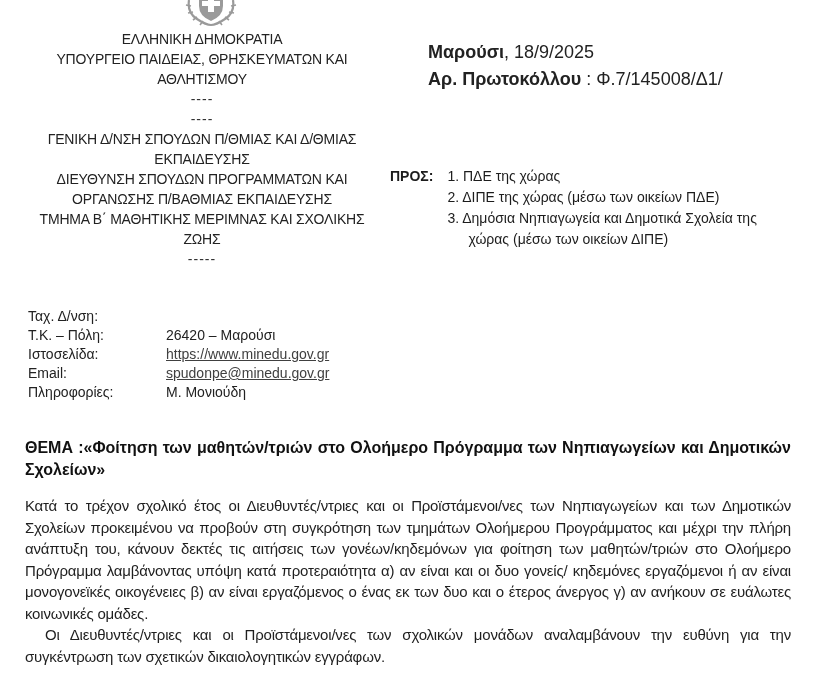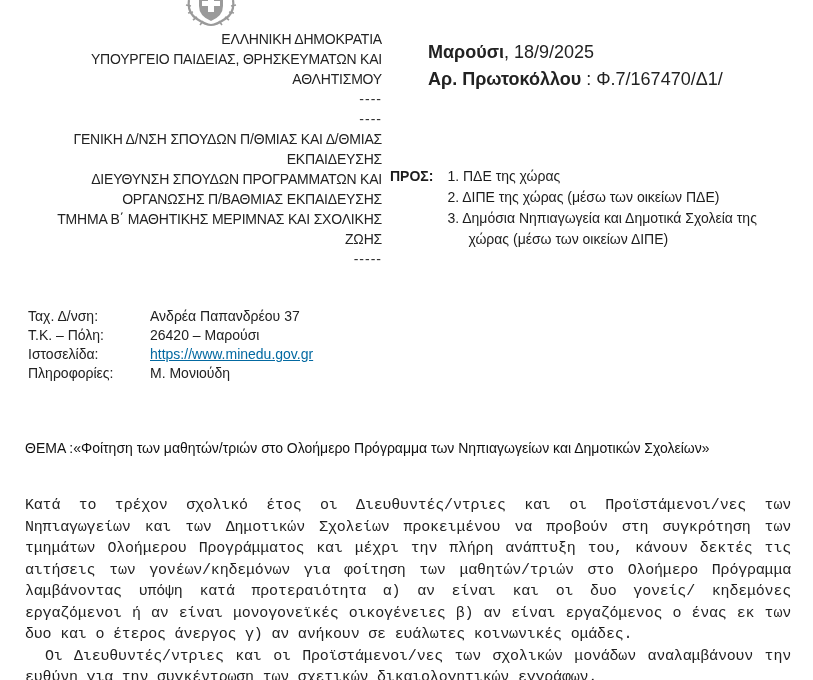--- a/index.html
+++ b/index.html
@@ -12,21 +12,21 @@
     overflow:hidden;
   }
   
   .emblem{
     position:absolute;left:182px;top:0;width:58px;height:28px;
     overflow:hidden;
   }
   
   .hdr-left{
     position:absolute;left:22px;top:29px;width:360px;
-    text-align:right;
+    text-align:center;
     font-size:14px;line-height:20px;
     letter-spacing:-0.2px;
     color:#222;
   }
   .hdr-left .sep{line-height:20px;letter-spacing:1px;color:#333;}
   
   .hdr-right{
     position:absolute;left:428px;top:44px;width:370px;
     font-size:18px;line-height:16px;color:#222;
   }
@@ -38,39 +38,39 @@
     font-size:14px;line-height:21px;
     display:flex;gap:14px;
   }
   .recipients-label{font-weight:bold;flex:0 0 auto;}
   .recipient-item{padding-left:21px;text-indent:-21px;}
   
   .contact{
     position:absolute;left:28px;top:307px;width:370px;
     font-size:14px;line-height:19px;color:#222;
   }
-  .contact-row{display:flex;}
+  .contact-row{display:flex;gap:16px;}
   .contact-label{flex:0 0 122px;}
   .contact-value{flex:1;}
-  a.doc-link{color:#0369a1;text-decoration:underline;cursor:pointer;}
+  a.doc-link{color:#404040;text-decoration:underline;cursor:pointer;}
   .phone-icon{font-size:15px;}
   
   .subject{
     position:absolute;left:25px;top:437px;width:766px;
-    font-size:14px;line-height:22px;font-weight:normal;
+    font-size:16px;line-height:22px;font-weight:bold;
     text-align:justify;color:#111;
   }
   
   .body-text{
     position:absolute;left:25px;top:495px;width:766px;
     font-size:15px;line-height:21.5px;
     text-align:justify;color:#1f1f1f;
     letter-spacing:-0.2px;
   }
-  .body-text p{margin:0;font-family:Liberation Mono, monospace;}
+  .body-text p{margin:0;}
   .body-text p.indent{text-indent:20px;}
 </style>
 </head>
 <body>
 
 <div class="page">
 
   <div class="emblem">
     <svg width="58" height="28" viewBox="0 0 58 28" aria-hidden="true">
       <path d="M17,-4 L41,-4 L41,6 Q41,16 29,21 Q17,16 17,6 Z" fill="#9a9a9a"></path>
@@ -90,45 +90,48 @@
     <div>ΔΙΕΥΘΥΝΣΗ ΣΠΟΥΔΩΝ ΠΡΟΓΡΑΜΜΑΤΩΝ ΚΑΙ ΟΡΓΑΝΩΣΗΣ Π/ΒΑΘΜΙΑΣ ΕΚΠΑΙΔΕΥΣΗΣ</div>
     <div>ΤΜΗΜΑ Β΄ ΜΑΘΗΤΙΚΗΣ ΜΕΡΙΜΝΑΣ ΚΑΙ ΣΧΟΛΙΚΗΣ ΖΩΗΣ</div>
     <div class="sep">-----</div>
   </div>
 
   <div class="hdr-right">
     <div class="date-line">
       <span class="bold">Μαρούσι</span><span>, 18/9/2025</span>
     </div>
     <div>
-      <span class="bold">Αρ. Πρωτοκόλλου</span><span> : Φ.7/167470/Δ1/</span>
+      <span class="bold">Αρ. Πρωτοκόλλου</span><span> : Φ.7/145008/Δ1/</span>
     </div>
   </div>
 
   <div class="recipients">
     <div class="recipients-label">ΠΡΟΣ:</div>
     <div>
       <div class="recipient-item">1. ΠΔΕ της χώρας</div>
       <div class="recipient-item">2. ΔΙΠΕ της χώρας (μέσω των οικείων ΠΔΕ)</div>
       <div class="recipient-item">3. Δημόσια Νηπιαγωγεία και Δημοτικά Σχολεία της χώρας (μέσω των οικείων ΔΙΠΕ)</div>
     </div>
   </div>
 
   <div class="contact">
     <div class="contact-row">
       <div class="contact-label">Ταχ. Δ/νση:</div>
-      <div class="contact-value">Ανδρέα Παπανδρέου 37</div>
     </div>
     <div class="contact-row">
       <div class="contact-label">Τ.Κ. – Πόλη:</div>
       <div class="contact-value">26420 – Μαρούσι</div>
     </div>
     <div class="contact-row">
       <div class="contact-label">Ιστοσελίδα:</div>
       <div class="contact-value"><a class="doc-link">https://www.minedu.gov.gr</a></div>
+    </div>
+    <div class="contact-row">
+      <div class="contact-label">Email:</div>
+      <div class="contact-value"><a class="doc-link">spudonpe@minedu.gov.gr</a></div>
     </div>
     <div class="contact-row">
       <div class="contact-label">Πληροφορίες:</div>
       <div class="contact-value">Μ. Μονιούδη</div>
     </div>
   </div>
 
   <div class="subject">ΘΕΜΑ :«Φοίτηση των μαθητών/τριών στο Ολοήμερο Πρόγραμμα των Νηπιαγωγείων και Δημοτικών Σχολείων»</div>
 
   <div class="body-text">

